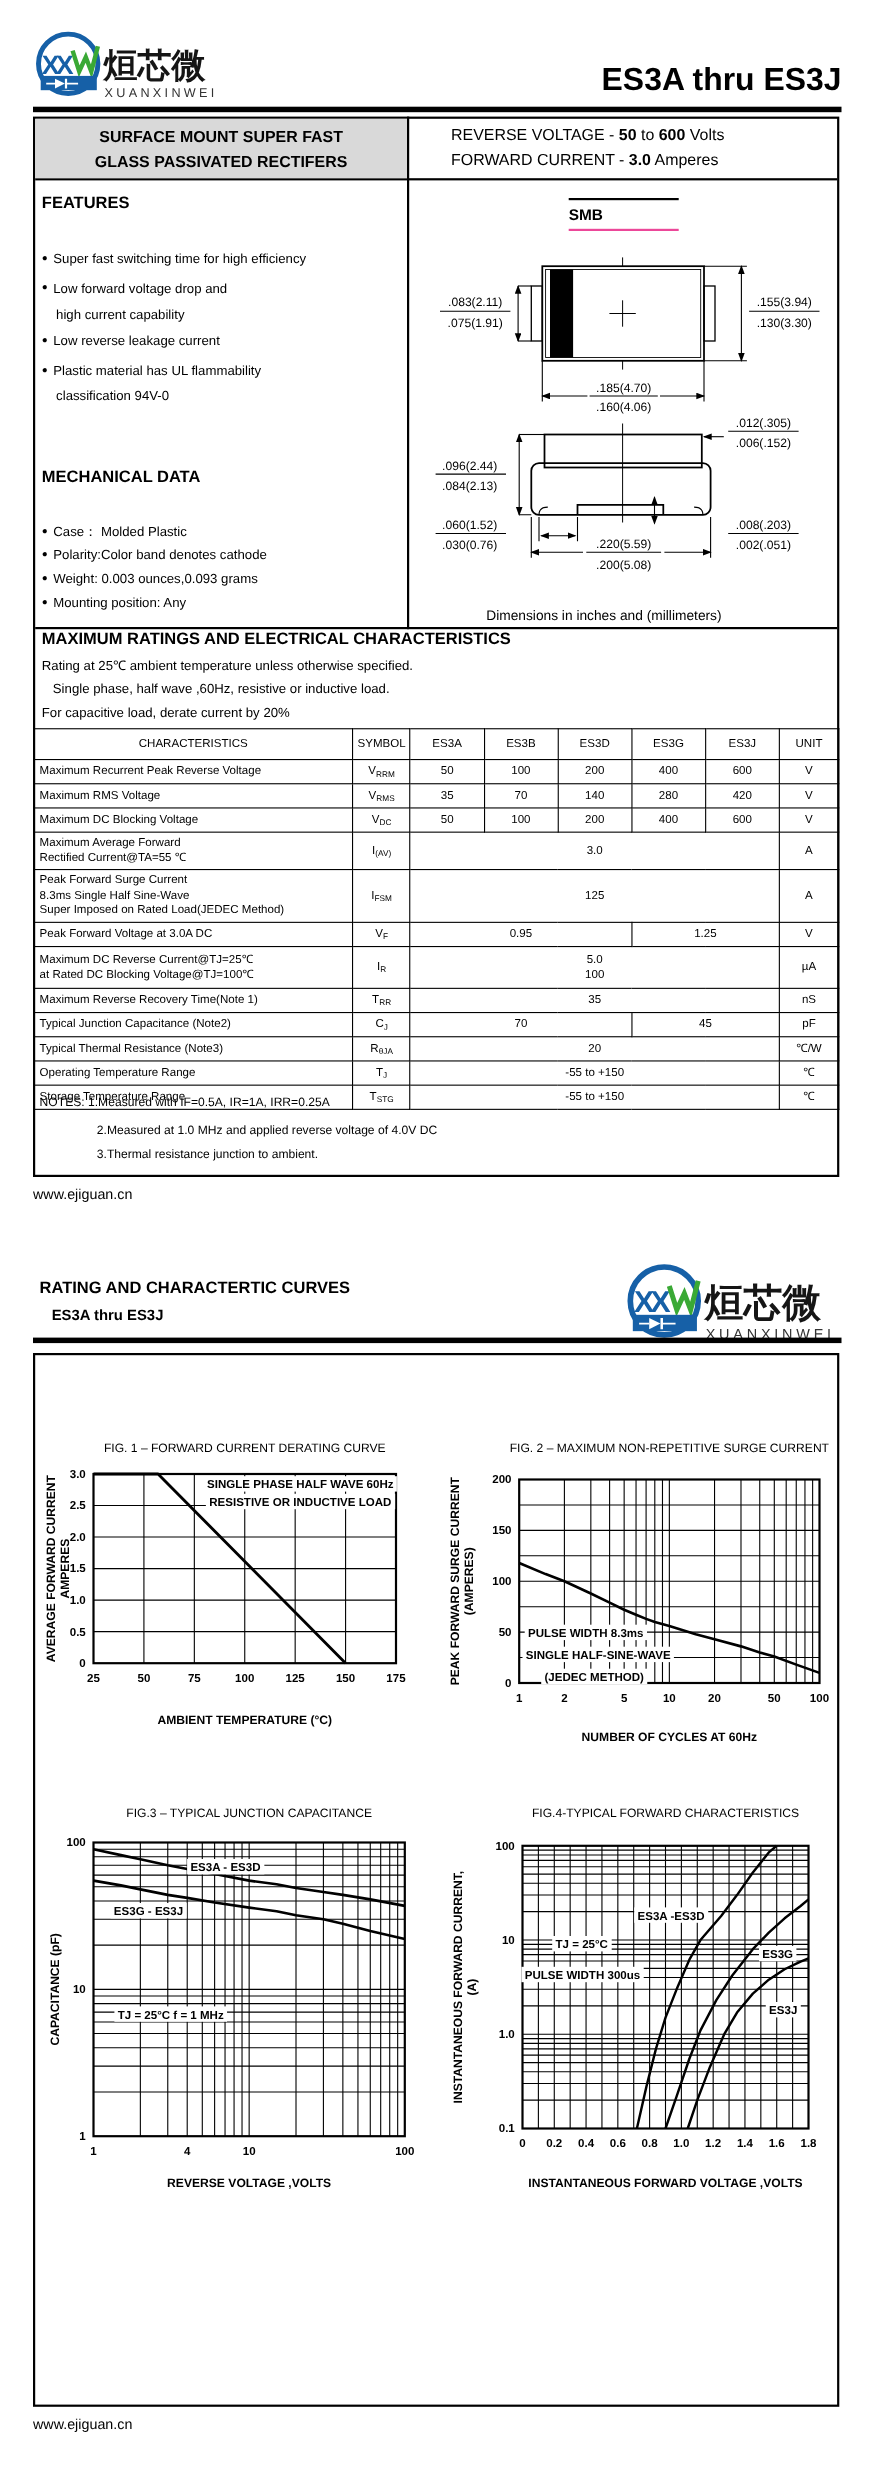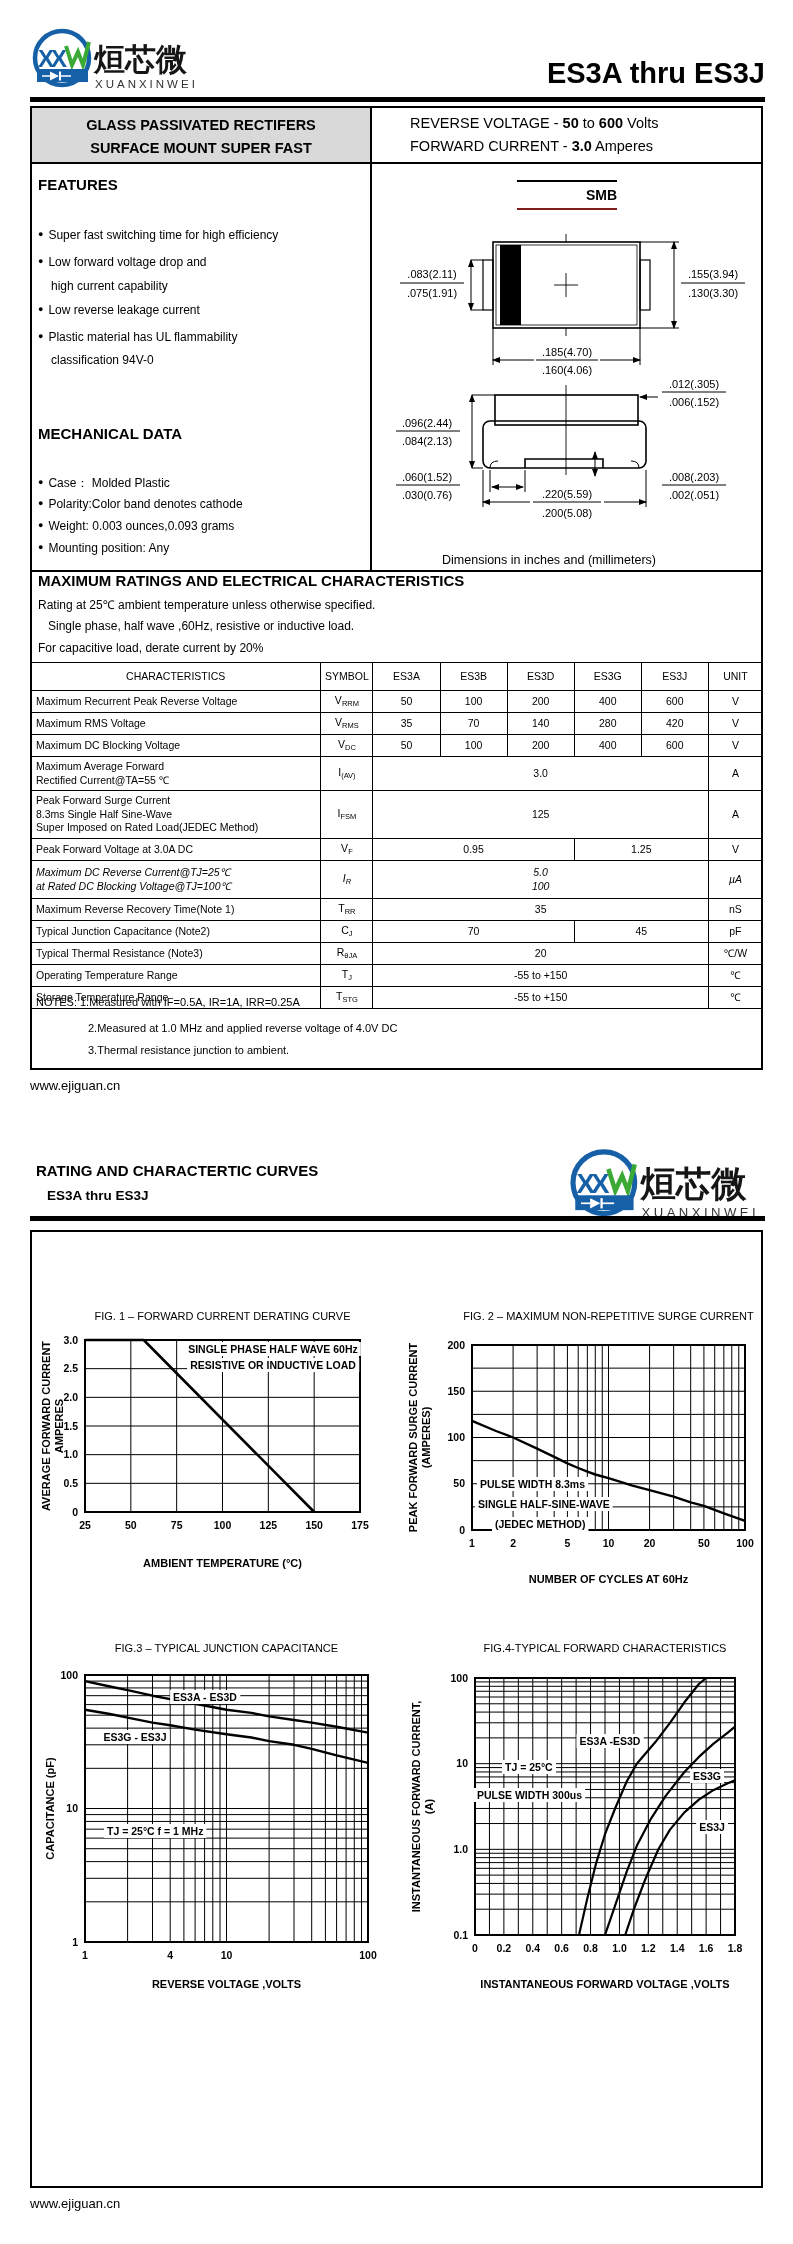--- a/index.html
+++ b/index.html
@@ -9,31 +9,31 @@
   .rule{position:absolute;background:#000;}
   .box{position:absolute;border:2px solid #000;}
   .part-title{font-size:29px;font-weight:bold;text-align:right;letter-spacing:0px;}
   .grey-cell{background:#d9d9d9;text-align:center;font-weight:bold;font-size:14.5px;line-height:23px;padding-top:6px;}
   .summary-cell{display:flex;flex-direction:column;justify-content:center;padding-left:38px;font-size:14.5px;line-height:23px;}
   .b{font-weight:bold;}
   .sec-title{font-size:15px;font-weight:bold;}
   .feat{position:absolute;font-size:12px;white-space:nowrap;margin-top:23px;}
   .feat.blt::before{content:"\25CF";font-size:9px;margin-right:5px;vertical-align:2px;}
   .feat.cont{padding-left:13px;}
-  .smb-tag{border-top:2px solid #000;border-bottom:2px solid #7f1d1d;text-align:right;
+  .smb-tag{border-top:2px solid #000;border-bottom:2px solid #ec4899;text-align:left;
            font-weight:bold;font-size:14px;padding:5px 0;}
   .dim-note{font-size:12.5px;text-align:center;}
   .ratings-title{font-size:15px;font-weight:bold;}
   .desc{font-size:12px;}
   table.ratings{border-collapse:collapse;table-layout:fixed;width:733px;}
   table.ratings td{border:1.5px solid #000;font-size:10.5px;text-align:center;vertical-align:middle;
                    padding:0 3px;line-height:1.3;overflow:hidden;}
   table.ratings td.lbl{text-align:left;padding-left:5px;}
   td.hdr0{font-size:16px;text-align:center !important;}
-  tr.h-hd{height:28px;} tr.h-n{height:22px;} tr.h-r4{height:34px;} tr.h-r5{height:48px;} tr.h-r7{height:38px;font-style:italic;}
+  tr.h-hd{height:28px;} tr.h-n{height:22px;} tr.h-r4{height:34px;} tr.h-r5{height:48px;} tr.h-r7{height:38px;}
   .lr{display:flex;padding-right:4px;}
   sub.sym{font-size:7.5px;vertical-align:-2px;}
   .note-line{position:absolute;font-size:11px;white-space:nowrap;}
   .footer{font-size:13px;}
   .p2-title{font-size:15px;font-weight:bold;}
   .p2-sub{font-size:13.5px;font-weight:bold;}
   svg text{font-family:"Liberation Sans",sans-serif;}
   .dimtxt{font-size:11px;}
   .fig{position:absolute;}
 </style>
@@ -58,22 +58,22 @@
   <div class="abs part-title" style="left:420px;top:57px;width:345px">ES3A thru ES3J</div>
 
   <div class="rule" style="left:30px;top:97px;width:735px;height:5px"></div>
 
   <div class="box" style="left:30px;top:106px;width:729px;height:960px"></div>
   <div class="rule" style="left:370px;top:106px;width:2px;height:466px"></div>
   <div class="rule" style="left:32px;top:162px;width:729px;height:2px"></div>
   <div class="rule" style="left:32px;top:570px;width:729px;height:2px"></div>
 
   <div class="abs grey-cell" style="left:32px;top:108px;width:338px;height:48px">
+    <div>SURFACE MOUNT SUPER FAST</div>
     <div>GLASS PASSIVATED RECTIFERS</div>
-    <div>SURFACE MOUNT SUPER FAST</div>
   </div>
 
   <div class="abs summary-cell" style="left:372px;top:108px;width:389px;height:54px">
     <div><span>REVERSE VOLTAGE   -  </span><span class="b">50</span><span>  to </span><span class="b">600</span><span> Volts</span></div>
     <div><span>FORWARD CURRENT -  </span><span class="b">3.0</span><span> Amperes</span></div>
   </div>
 
   <div class="abs" style="left:38px;top:176px;width:326px;height:240px">
     <div class="sec-title">FEATURES</div>
     <div class="feat blt" style="top:29px">Super fast switching time for high efficiency</div>

